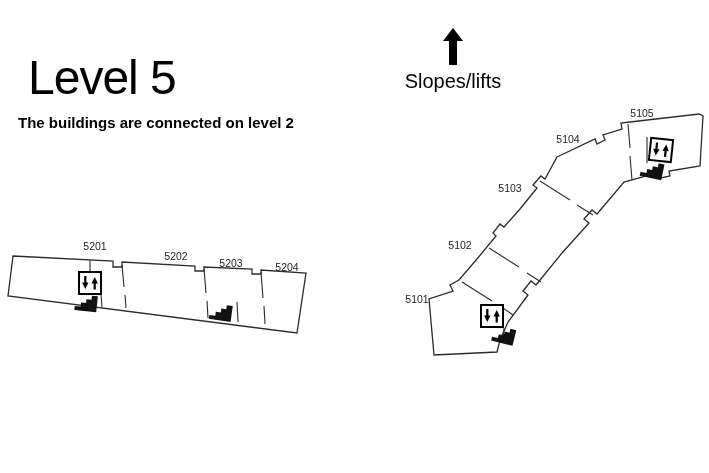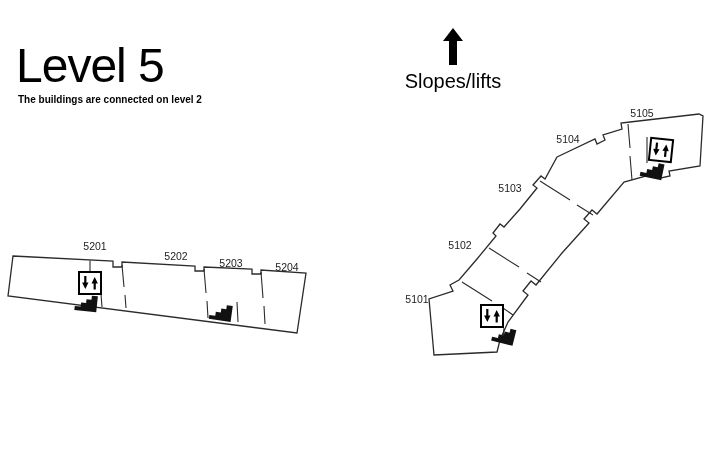--- a/index.html
+++ b/index.html
@@ -1,22 +1,22 @@
 <!DOCTYPE html>
 <html><head>
 <meta charset="utf-8">
 <style>
   html,body{margin:0;padding:0;background:#fff;}
   .canvas{
     position:relative;width:709px;height:473px;background:#ffffff;overflow:hidden;
     font-family:"Liberation Sans",sans-serif;color:#000;
   }
   .header{position:absolute;left:16px;top:42px;}
-  .title{font-size:48px;font-weight:400;line-height:1;margin:0;letter-spacing:-1px;}
-  .subtitle{font-size:10px;font-weight:600;margin:4px 0 0 2px;}
+  .title{font-size:48px;font-weight:400;line-height:1;margin:12px;letter-spacing:-1px;}
+  .subtitle{font-size:15px;font-weight:600;margin:4px 0 0 2px;}
   .legend{position:absolute;left:394px;top:26px;width:118px;text-align:center;}
   .legend-arrow{display:block;margin:0 auto;}
   .legend-label{font-size:20px;font-weight:400;margin-top:2px;text-align:center;}
   svg.plan{position:absolute;left:0;top:0;}
   .outline{fill:none;stroke:#2b2b2b;stroke-width:1.3;stroke-linejoin:miter;}
   .wall{fill:none;stroke:#2b2b2b;stroke-width:1.1;}
   .room-label{font-size:10.5px;fill:#1c1c1c;text-anchor:middle;font-family:"Liberation Sans",sans-serif;}
 </style>
 </head>
 <body>

